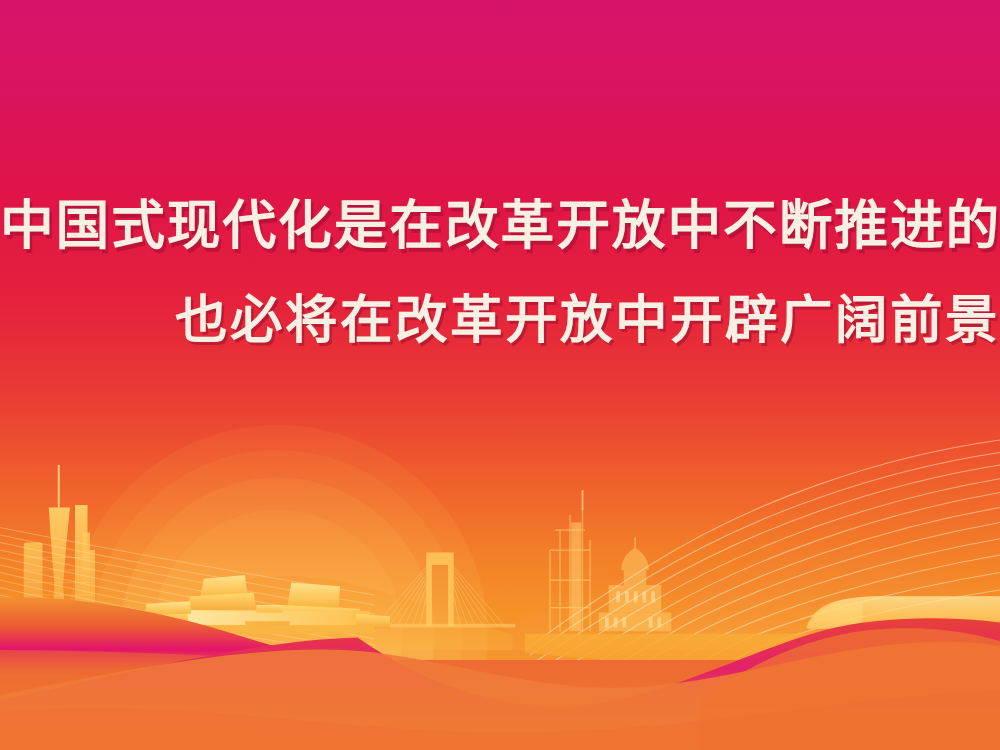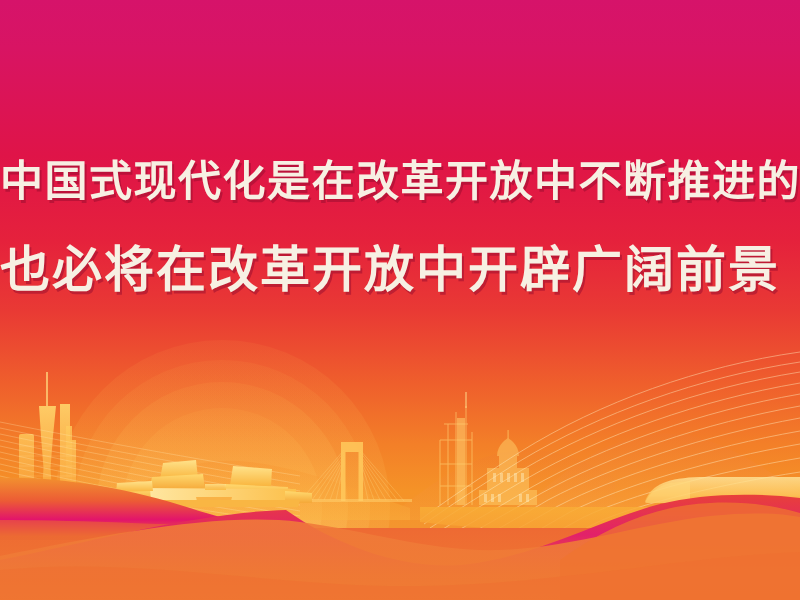--- a/index.html
+++ b/index.html
@@ -22,35 +22,35 @@
         #f4952f 88%,
         #f08a36 94%,
         #ed7a39 100%);
   }
   #poster svg.layer{
     position:absolute;left:0;top:0;width:800px;height:600px;display:block;
   }
   #headline{
     position:absolute;
     left:0;top:160px;width:800px;
-    text-align:left;
+    text-align:right;
     z-index:40;
     pointer-events:none;
   }
   .hl-line{
     display:block;
     color:#f7f0e3;
     font-size:43px;
     font-weight:bold;
     letter-spacing:1.5px;
     line-height:1.0;
     text-shadow:2px 3px 0 rgba(150,12,45,.50);
     white-space:nowrap;
   }
-  .hl-line.second{margin-top:42px;font-size:50px;letter-spacing:2px;}
+  .hl-line.second{margin-top:32px;font-size:42px;letter-spacing:2px;}
 </style>
 </head>
 <body>
 
 <div id="poster">
 
   <svg class="layer" viewBox="0 0 800 600" preserveAspectRatio="none">
     <defs>
       <linearGradient id="arcg" x1="0" y1="0" x2="0" y2="1">
         <stop offset="0%" stop-color="#ffb84d" stop-opacity="0.10"></stop>

